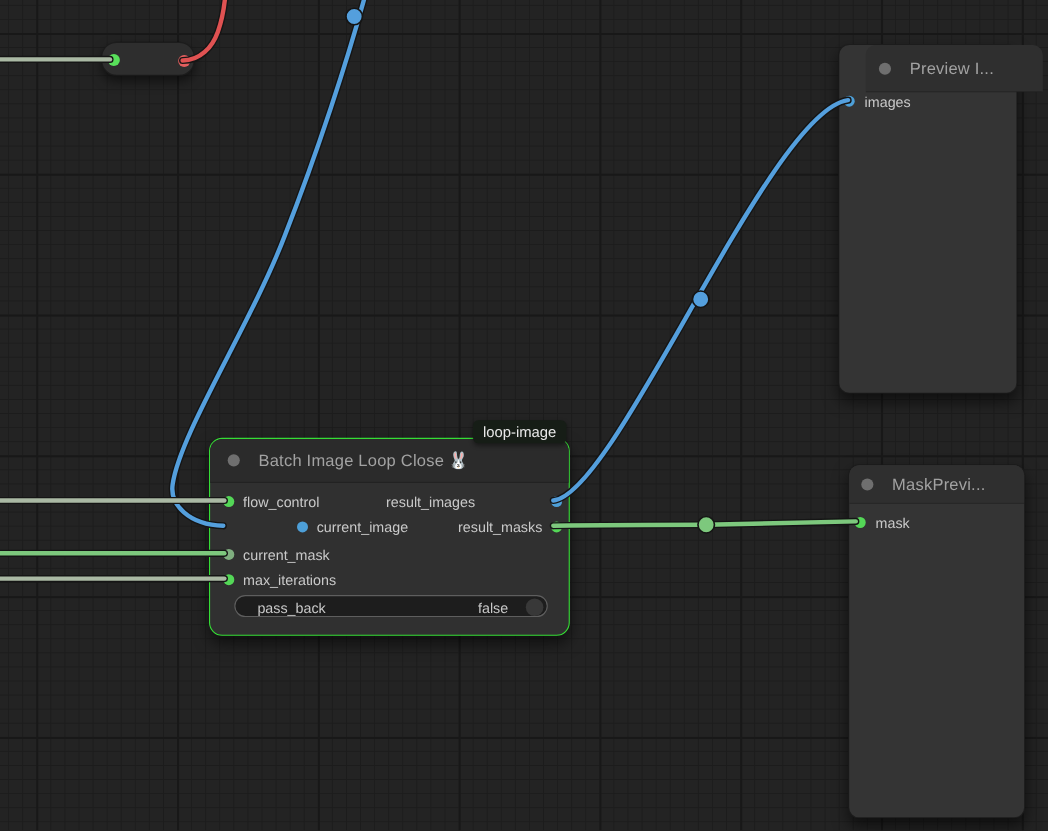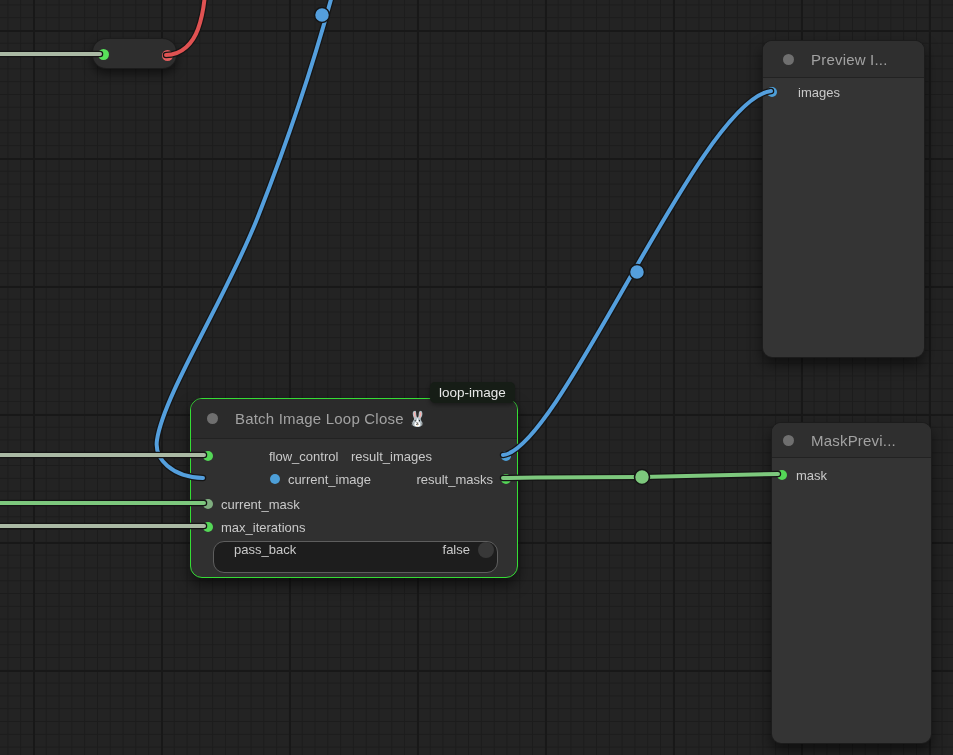--- a/index.html
+++ b/index.html
@@ -41,23 +41,23 @@
   .slot-label { color:#c9c9c9; font-size:13px; white-space:nowrap; }
   .dot { width:10px; height:10px; border-radius:50%; flex:none; }
   .dot.sm { width:11px; height:11px; }
   .dg  { background:#54d757; }
   .dgm { background:#7fae7f; }
   .db  { background:#4d9fd8; }
 
   
   .node.selected { border:1.5px solid #35dd35; }
   .widget-pill {
-    position:absolute; left:22px; top:142px; width:285px; height:32px;
+    position:absolute; left:22px; top:142px; width:285px; height:20px;
     background:#1d1d1d; border:1px solid #5e5e5e; border-radius:11px;
-    display:flex; align-items:flex-start; color:#c9c9c9; font-size:13px;
+    display:flex; align-items:flex-end; color:#c9c9c9; font-size:13px;gap:8px;
   }
   .widget-name { margin-left:20px; flex:1; }
   .widget-value { margin-right:8px; }
   .widget-knob {
     width:16px; height:16px; border-radius:50%; background:#383838;
     margin-right:3px; flex:none;
   }
 
   .badge {
     position:absolute; left:430px; top:382px; z-index:4; height:21px;
@@ -80,25 +80,25 @@
 <body>
 
 <div class="canvas">
 
   <div class="reroute">
     <span class="dot sm in"></span>
     <span class="dot sm out"></span>
   </div>
 
   <div class="node" style="left:762px; top:40px; width:163px; height:318px; background:#343434;">
-    <div class="node-header" style="height:37px; padding-left:20px; background:#2f2f2f;">
+    <div class="node-header" style="height:43px; padding-left:12px; background:#2f2f2f;margin-left:24px;">
       <span class="title-dot"></span>
       <span class="node-title">Preview I...</span>
     </div>
-    <div class="slot-row" style="left:4px; top:40px; width:150px;gap:12px;">
+    <div class="slot-row" style="left:4px; top:40px; width:150px;">
       <span class="dot db"></span>
       <span class="slot-label" style="margin-left:9px;">images</span>
     </div>
   </div>
 
   <div class="node" style="left:771px; top:422px; width:161px; height:322px; background:#343434;">
     <div class="node-header" style="height:35px; padding-left:11px; background:#2f2f2f;">
       <span class="title-dot"></span>
       <span class="node-title">MaskPrevi...</span>
     </div>
@@ -109,21 +109,21 @@
   </div>
 
   <div class="badge">loop-image</div>
 
   <div class="node selected" style="left:190px; top:398px; width:328px; height:180px; border-radius:12px;">
     <div class="node-header" style="height:40px; padding-left:16px; border-radius:11px 11px 0 0;">
       <span class="title-dot"></span>
       <span class="node-title">Batch Image Loop Close 🐰</span>
     </div>
 
-    <div class="slot-row" style="left:12px; top:46px; width:160px;gap:48px;">
+    <div class="slot-row" style="left:12px; top:46px; width:160px;">
       <span class="dot dg"></span>
       <span class="slot-label" style="margin-left:8px;">flow_control</span>
     </div>
     <div class="slot-row" style="left:20px; top:69px; width:160px;justify-content:flex-end;">
       <span class="dot db"></span>
       <span class="slot-label" style="margin-left:8px;">current_image</span>
     </div>
     <div class="slot-row" style="left:12px; top:94px; width:160px;">
       <span class="dot dgm"></span>
       <span class="slot-label" style="margin-left:8px;">current_mask</span>

